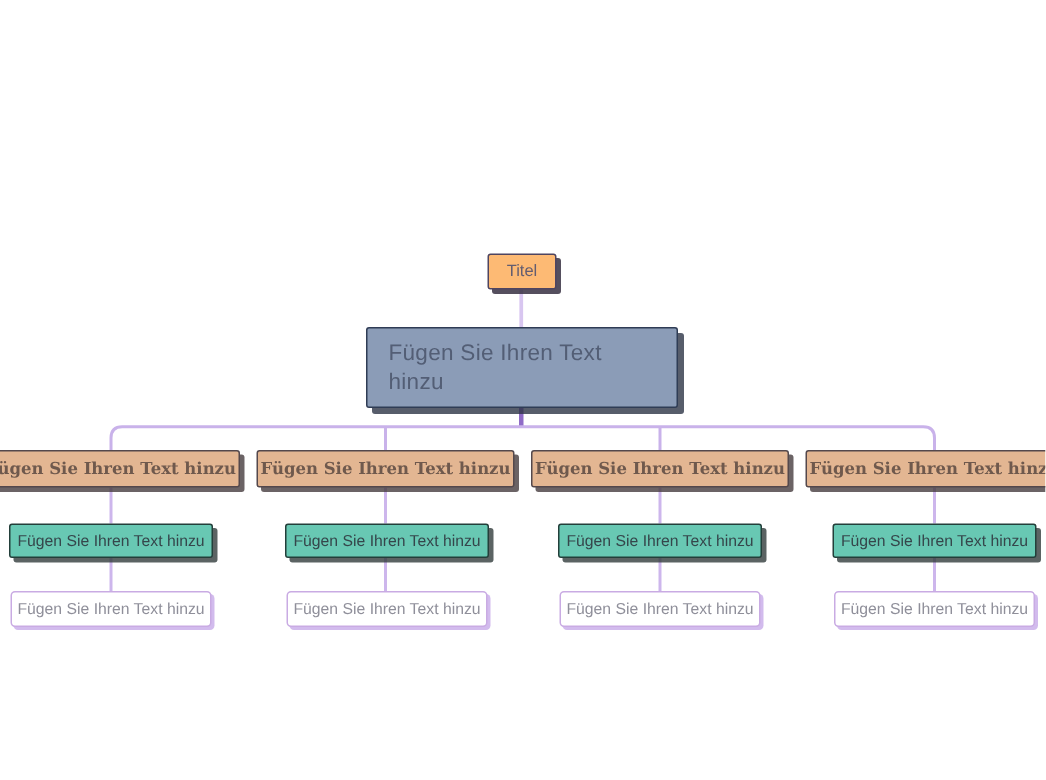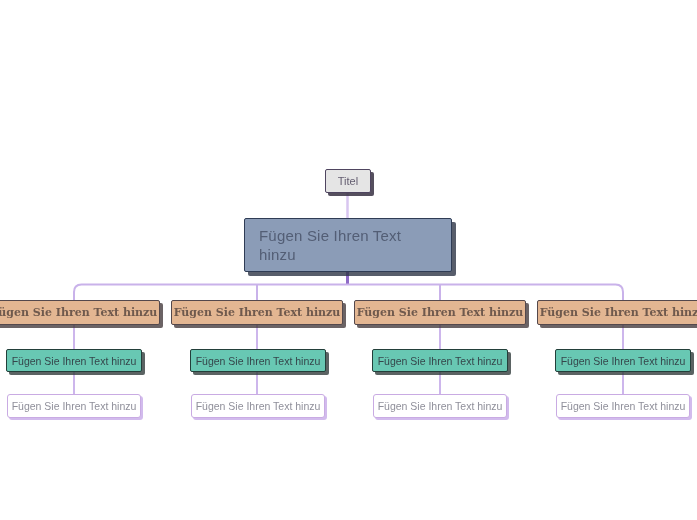--- a/index.html
+++ b/index.html
@@ -24,21 +24,21 @@
     position: absolute;
     box-sizing: border-box;
     display: flex;
     align-items: center;
     justify-content: center;
     text-align: center;
     cursor: pointer;
   }
   .node-root {
     left: 325px; top: 169px; width: 46px; height: 24px;
-    background: #e5e5e5;
+    background: #fdba74;
     border: 1.5px solid #4f4560;
     border-radius: 2px;
     box-shadow: 3px 3px 0 rgba(55,48,66,0.85);
     color: #635d70;
     font-size: 11px;
   }
   .node-main {
     left: 244px; top: 218px; width: 208px; height: 54px;
     background: #8b9cb7;
     border: 1.5px solid #2f3c55;

